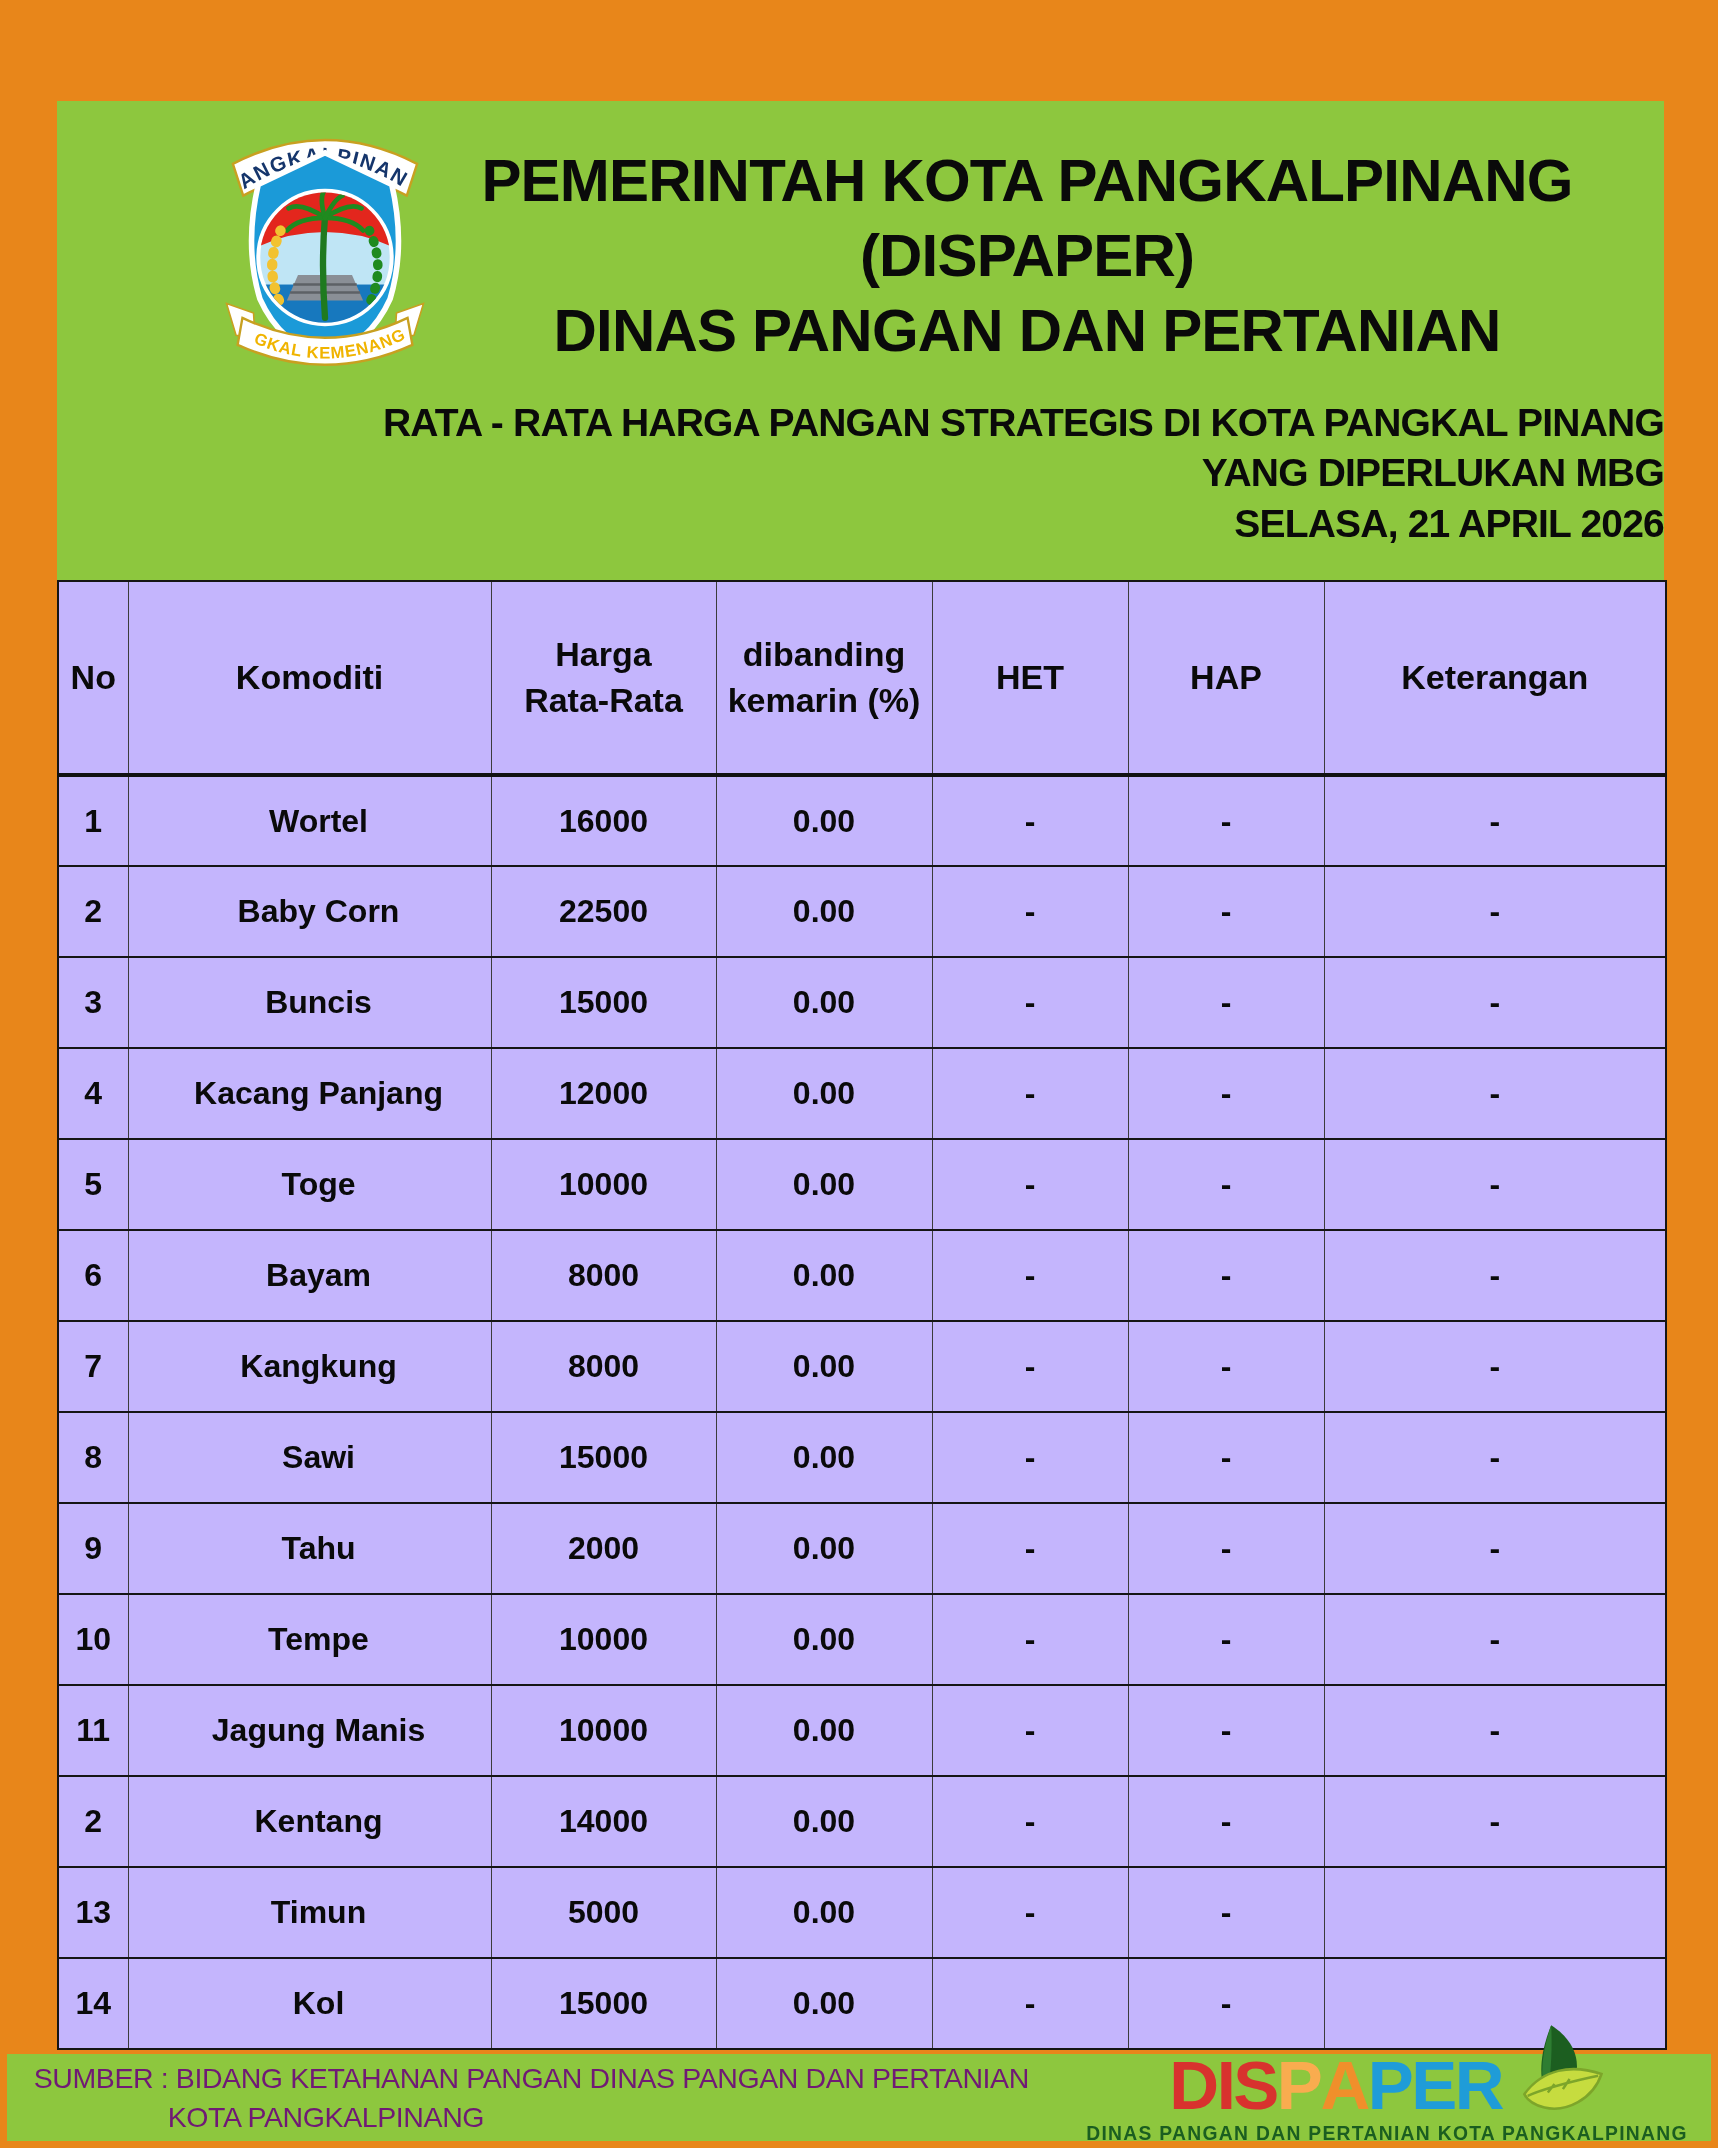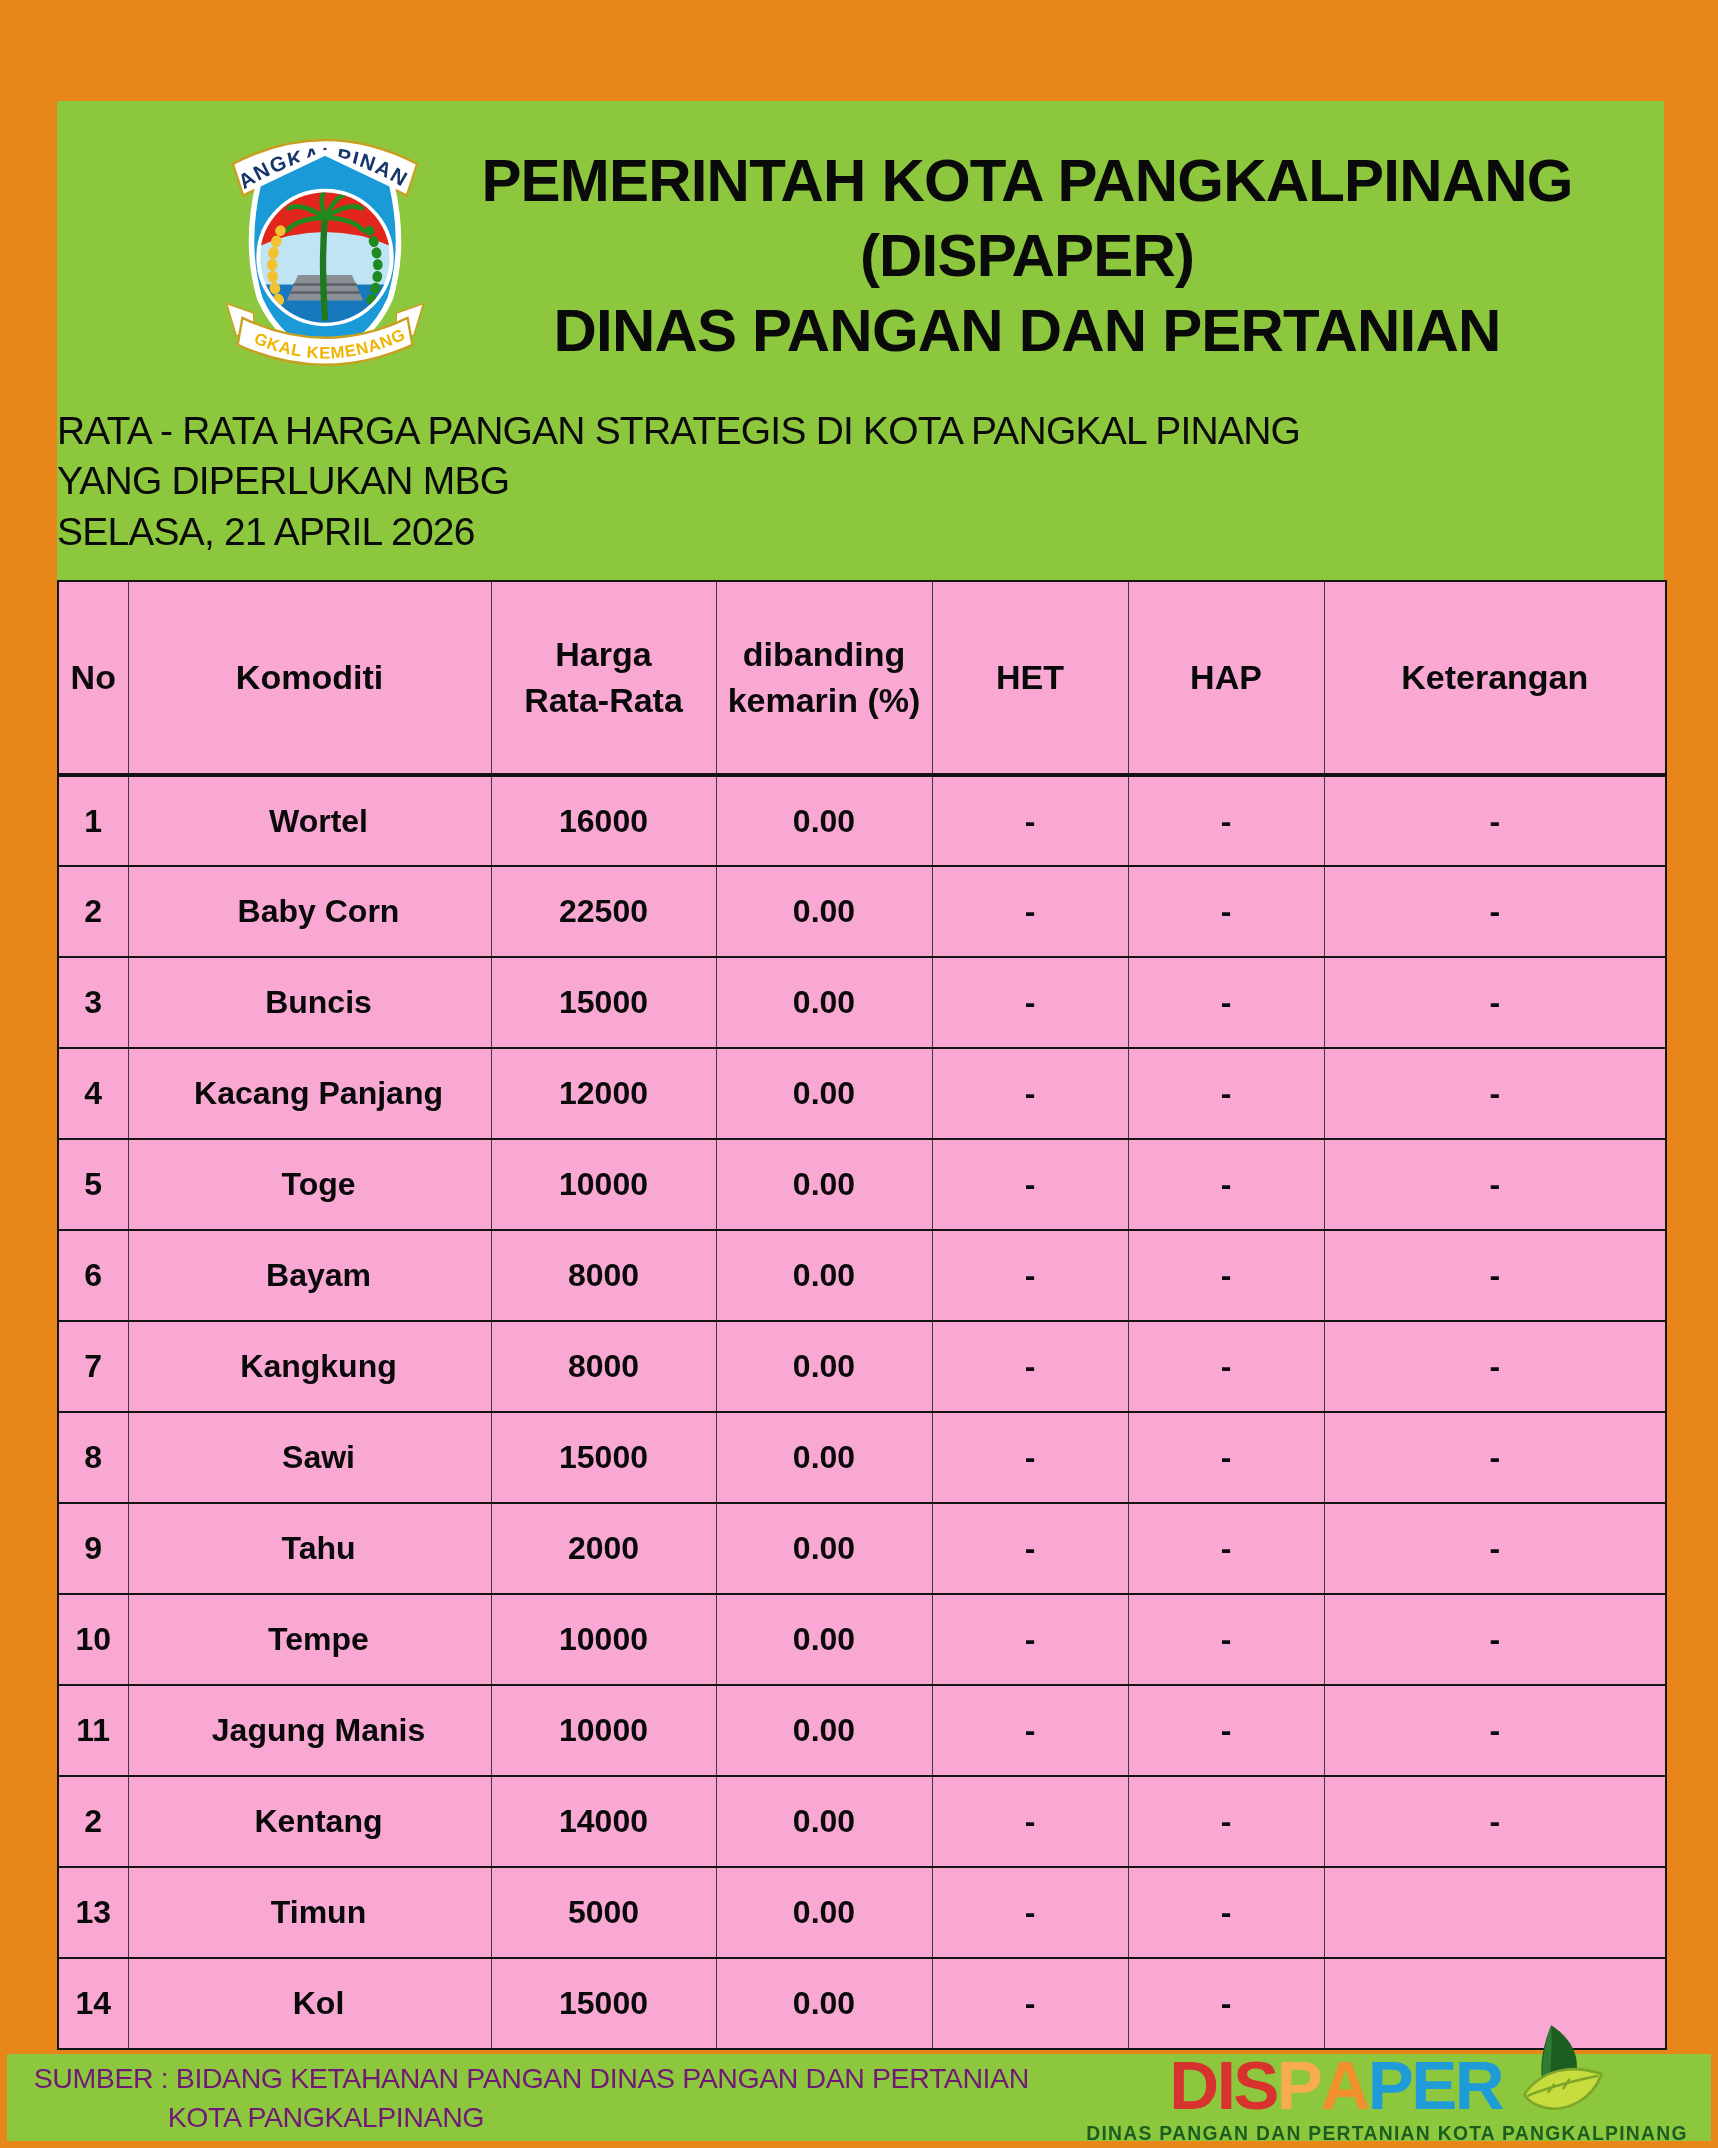--- a/index.html
+++ b/index.html
@@ -21,31 +21,31 @@
   .header-top { display:flex; align-items:flex-start; padding-top:11.7px; }
   .crest { flex:none; width:248px; height:270px; margin-left:144px; }
   .crest svg { width:100%; height:100%; display:block; }
   .title-block {
     flex:1; text-align:center;
     padding-top:30px; padding-right:59px;
     font-weight:bold; font-size:60px; line-height:1.25;
     letter-spacing:-0.8px;
   }
   .subtitle-block {
-    margin-top:23px; text-align:left;
-    font-weight:normal; font-size:39px; line-height:1.3;
+    margin-top:15px; text-align:right;
+    font-weight:bold; font-size:39px; line-height:1.3;
     letter-spacing:-0.8px;
   }
 
   
   table.price {
     position:absolute; left:57px; top:580px;
     width:1607px;
     border-collapse:collapse; table-layout:fixed;
-    background:#f9a8d4;
+    background:#c4b5fd;
     border:2.5px solid #151515;
   }
   table.price th, table.price td {
     border-left:1.7px solid #3c3c3c;
     border-right:1.7px solid #3c3c3c;
     border-top:2.5px solid #151515;
     border-bottom:2.5px solid #151515;
     font-weight:bold;
     text-align:center; vertical-align:middle;
     padding:0;

